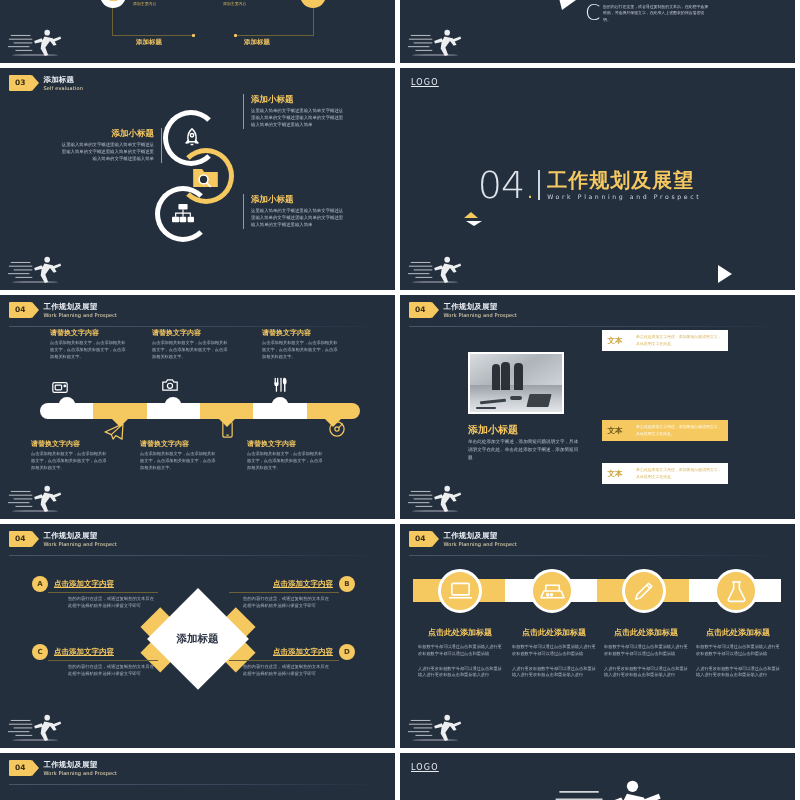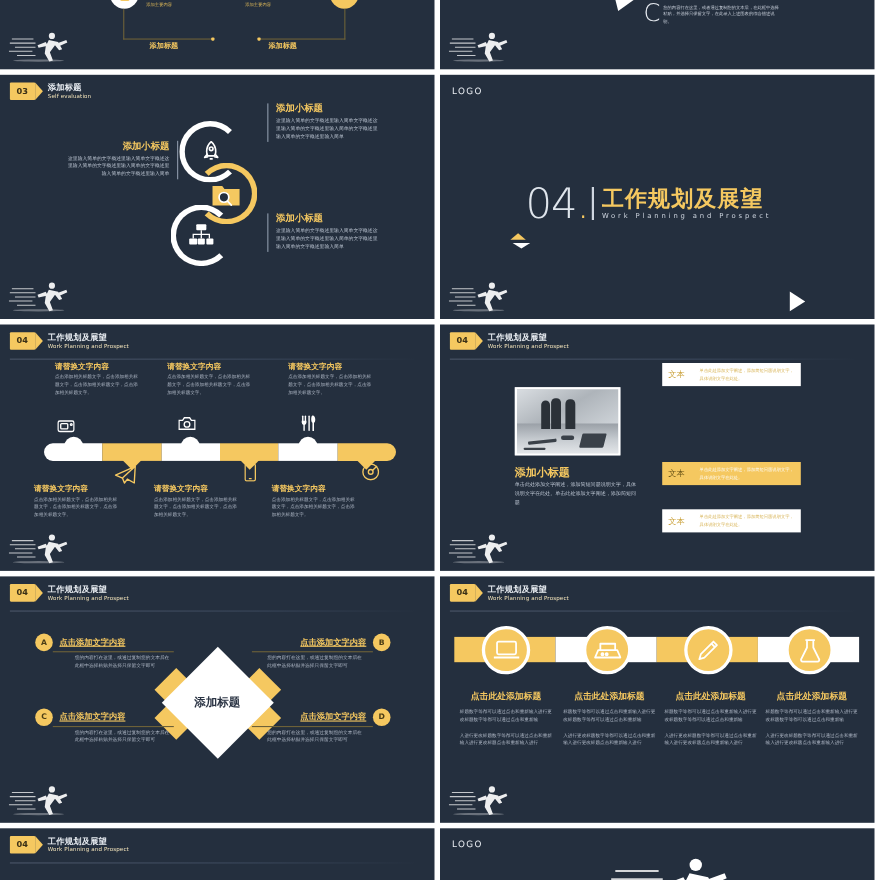--- a/index.html
+++ b/index.html
@@ -41,21 +41,21 @@
   .chip::after{
     content:""; position:absolute; right:-7px; top:0;
     border-top:8px solid transparent; border-bottom:8px solid transparent;
     border-left:7px solid #f5c860;
   }
   .hdr-tt{padding-left:6px;}
   .hdr-cn{color:#e9edf2; font-size:7.5px; font-weight:bold; line-height:1.25; letter-spacing:.2px;}
   .hdr-en{color:#f2e3ba; font-size:5px; line-height:1.3; letter-spacing:.15px; margin-top:1px;}
   .hdr-rule{position:absolute; left:9px; top:31px; width:372px; height:1px; background:linear-gradient(to right,#4a5568,#39465a 60%,rgba(57,70,90,0));}
 
-  .logo{position:absolute; left:11px; top:10px; color:#e8ecf1; font-size:8px; letter-spacing:1.2px;}
+  .logo{position:absolute; left:11px; top:10px; color:#e8ecf1; font-size:8px; letter-spacing:1.2px;text-decoration:underline;}
 
   
   .ring{position:absolute; border-radius:50%;}
   .ring.w{border:5px solid #ffffff;}
   .ring.y{border:5px solid #f5c860;}
   .cut-r{border-right-color:transparent !important;}
   .cut-l{border-left-color:transparent !important;}
 
   .ticon{position:absolute; display:flex; align-items:center; justify-content:center;}
   .ticon svg{display:block;}
@@ -108,21 +108,21 @@
                background:linear-gradient(180deg,#9aa0a7 0%,#c7ccd1 55%,#e2e5e8 100%);}
   .photo .pp{position:absolute; background:#2b3138; border-radius:4px 4px 0 0;}
   .photo .obj{position:absolute; background:#3a4149; border-radius:1px;}
   .pt-title{position:absolute; left:68px; top:128px; color:#f5c860; font-size:10px; font-weight:bold;}
   .pt-body{position:absolute; left:68px; top:143px; width:112px; color:#b9c2cf; font-size:4.6px; line-height:1.72;}
 
   .ban{position:absolute; left:202px; width:126px; height:21px; display:flex; align-items:center;
        background:#ffffff;}
   .ban.hl{background:#f5c860;}
   .ban .bl{width:26px; height:100%; display:flex; align-items:center; justify-content:center;
-           color:#caa13a; font-size:7.5px; font-weight:normal; position:relative;}
+           color:#caa13a; font-size:7.5px; font-weight:bold; position:relative;}
   .ban.hl .bl{color:#6b5518;}
   .ban .bt{flex:1; padding:0 6px 0 8px; font-size:3.9px; line-height:1.65; color:#d8b457;}
   .ban.hl .bt{color:#fdfbf4;}
 
   
   .dia-wrap{position:absolute; left:50%; top:50%; transform:translate(-50%,-46%);}
   .dia{width:72px;height:72px;background:#ffffff;transform:rotate(45deg);position:relative;}
   .dia-lbl{position:absolute; left:50%; top:50%; transform:translate(-50%,-50%);
            color:#2b3444; font-size:10.5px; font-weight:bold; white-space:nowrap;}
   .dia-tab{position:absolute;width:16px;height:28px;background:#f5c860;}

